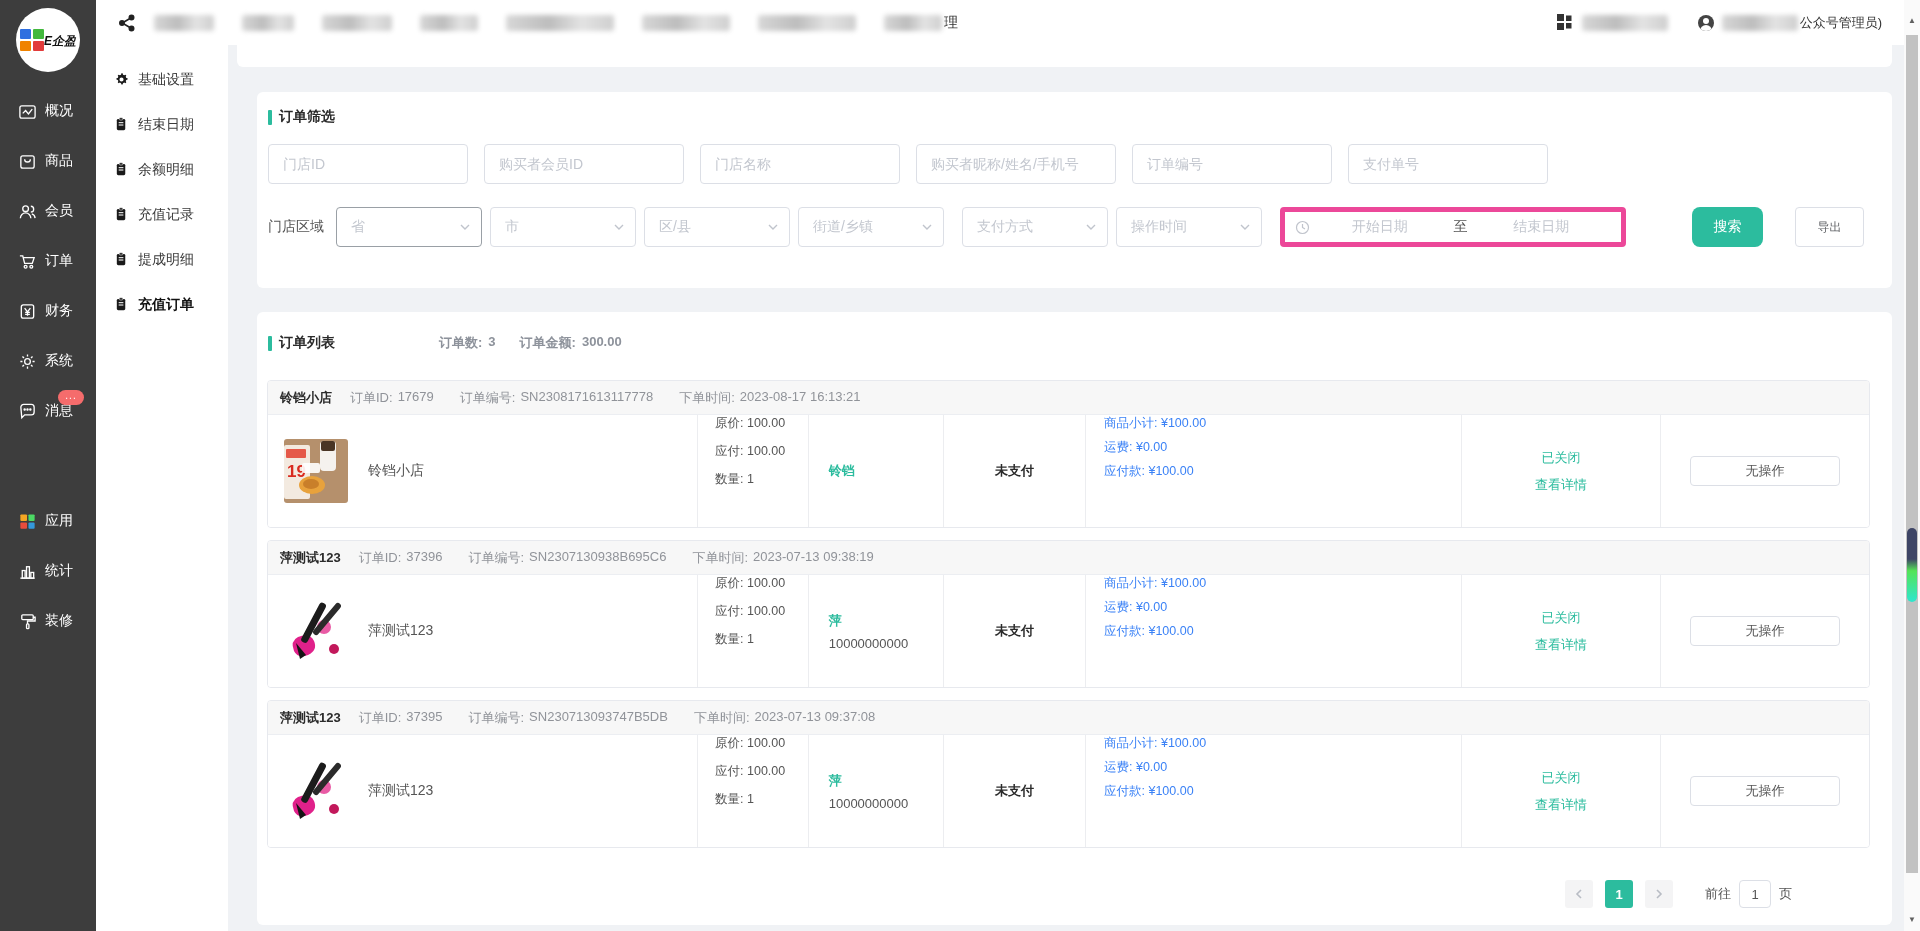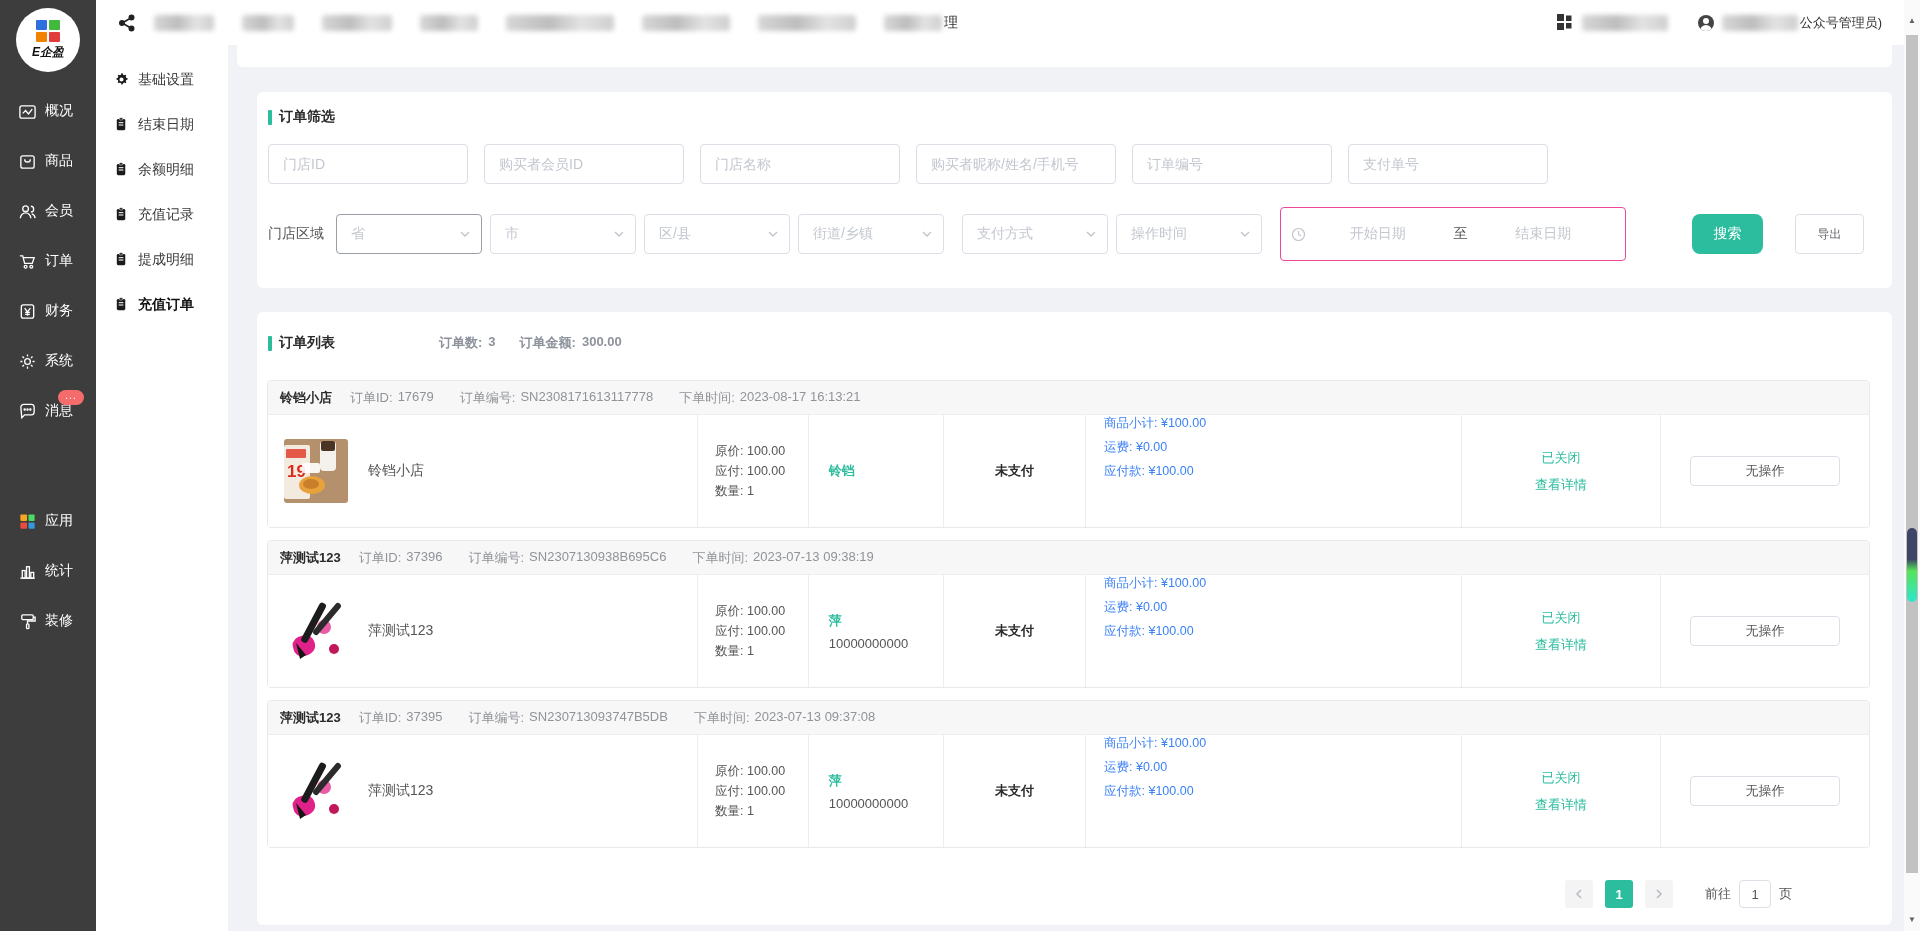--- a/index.html
+++ b/index.html
@@ -3,21 +3,21 @@
 <meta charset="utf-8">
 <style>
   * { margin:0; padding:0; box-sizing:border-box; }
   html,body { width:1920px; height:931px; overflow:hidden; background:#f0f2f5;
     font-family:"Liberation Sans","DejaVu Sans",sans-serif; font-size:14px; color:#303133; }
   .app { position:relative; width:1920px; height:931px; }
 
   
   .main-sidebar { position:absolute; left:0; top:0; width:96px; height:931px; background:#3d3d3d; z-index:5; }
   .logo-wrap { width:64px; height:64px; margin:8px auto 14px; background:#fff; border-radius:50%;
-    display:flex; flex-direction:column; align-items:center; justify-content:center; }
+    display:flex; flex-direction:row; align-items:center; justify-content:center; }
   .logo-grid { width:24px; height:22px; display:grid; grid-template-columns:11px 11px; grid-template-rows:10px 10px; gap:2px; }
   .logo-grid i { display:block; border-radius:1px; }
   .logo-grid i:nth-child(1){background:#2e6fe0;} .logo-grid i:nth-child(2){background:#42b83d;}
   .logo-grid i:nth-child(3){background:#f08300;} .logo-grid i:nth-child(4){background:#e23b3b;}
   .logo-text { font-size:12px; font-weight:bold; font-style:italic; color:#111; margin-top:2px; letter-spacing:0; }
   .nav-item { position:relative; height:50px; display:flex; align-items:center; padding-left:17px; color:#fff; cursor:pointer; }
   .nav-item .nicon { width:20px; height:20px; margin-right:8px; flex:none; display:flex; align-items:center; justify-content:center; }
   .nav-item svg { width:19px; height:19px; }
   .nav-label { font-size:14px; }
   .nav-gap { height:60px; }
@@ -59,21 +59,21 @@
     font-size:14px; color:#606266; background:#fff; outline:none; font-family:inherit; }
   .f-input::placeholder { color:#c3c7cf; }
   .row2 { display:flex; align-items:center; margin-top:23px; }
   .region-label { width:68px; font-size:14px; color:#555; flex:none; }
   .f-select { width:146px; height:40px; border:1px solid #dcdfe6; border-radius:4px; display:flex; align-items:center;
     padding:0 10px 0 14px; color:#c3c7cf; font-size:14px; cursor:pointer; margin-right:8px; background:#fff; }
   .f-select.focused { border-color:#9aa0a6; }
   .f-select .ph { flex:1; }
   .chev { width:12px; height:12px; flex:none; }
   .sel-gap { margin-left:10px; }
-  .date-range { width:346px; height:54px; border:1px solid #ec4899; border-radius:4px; display:flex; align-items:center;
+  .date-range { width:346px; height:40px; border:5px solid #ec4899; border-radius:4px; display:flex; align-items:center;
     padding:0 10px; margin-left:10px; background:#fff; }
   .clock-ic { width:15px; height:15px; flex:none; }
   .dr-ph { color:#c3c7cf; font-size:14px; flex:1; text-align:center; }
   .dr-sep { color:#555; font-size:14px; flex:none; padding:0 4px; }
   .btn-search { width:71px; height:40px; margin-left:66px; background:#2cbc9e; color:#fff; border:none; border-radius:8px;
     font-size:14px; cursor:pointer; font-family:inherit; }
   .btn-export { width:69px; height:40px; margin-left:32px; background:#fff; color:#606266; border:1px solid #dcdfe6;
     border-radius:4px; font-size:12px; cursor:pointer; font-family:inherit; }
 
   
@@ -86,21 +86,21 @@
   .order-head { height:34px; background:#f7f7f7; display:flex; align-items:center; padding-left:12px; font-size:13px;
     color:#909399; border-bottom:1px solid #eceef2; }
   .order-head .store { font-weight:bold; color:#2b2b2b; margin-right:18px; font-size:13px; }
   .order-head .kv { margin-right:26px; display:flex; gap:5px; }
   .order-row { display:flex; height:112px; background:#fff; }
   .cell { border-right:1px solid #ecedf0; display:flex; }
   .cell:last-child { border-right:none; }
   .c-product { width:436px; align-items:center; padding-left:16px; }
   .p-img { width:64px; height:64px; border-radius:3px; overflow:hidden; flex:none; background:#fff; }
   .p-name { margin-left:20px; font-size:14px; color:#555; }
-  .c-price { width:112px; flex-direction:column; justify-content:center; padding-left:17px; gap:3px; font-size:12.5px; color:#555; }
+  .c-price { width:112px; flex-direction:column; padding-left:17px; gap:11px; font-size:12.5px; color:#555; }
   .c-price div { white-space:nowrap; }
   .c-buyer { width:137px; flex-direction:column; justify-content:center; padding-left:20px; gap:6px; font-size:13px; }
   .buyer-name { color:#2cbc9e; font-weight:bold; }
   .buyer-phone { color:#555; font-size:13px; }
   .buyer-phone:empty { display:none; }
   .c-status { width:144px; align-items:center; justify-content:center; font-size:13px; font-weight:bold; color:#2b2b2b; }
   .c-amounts { width:381px; flex-direction:column; padding-left:18px; gap:7px; font-size:12.5px; color:#3b82f6; }
   .c-ostatus { width:202px; flex-direction:column; align-items:center; justify-content:center; gap:9px; font-size:13px; color:#2cbc9e; }
   .c-ostatus .link { cursor:pointer; }
   .c-action { width:211px; align-items:center; justify-content:center; }

